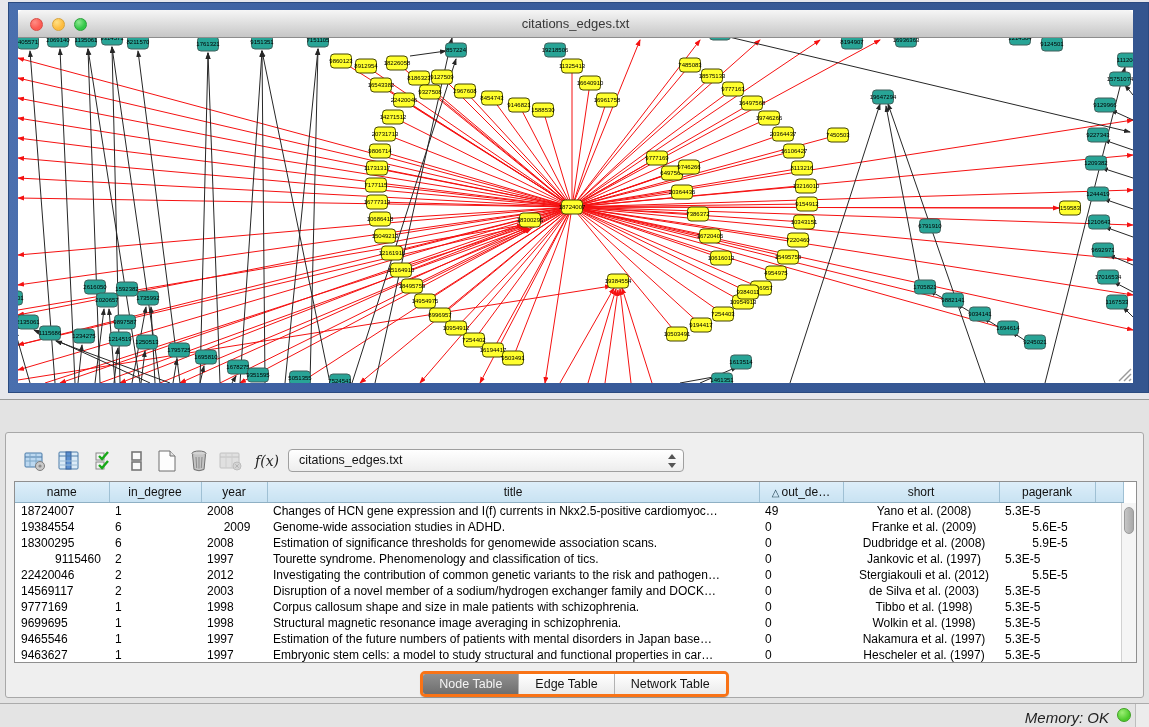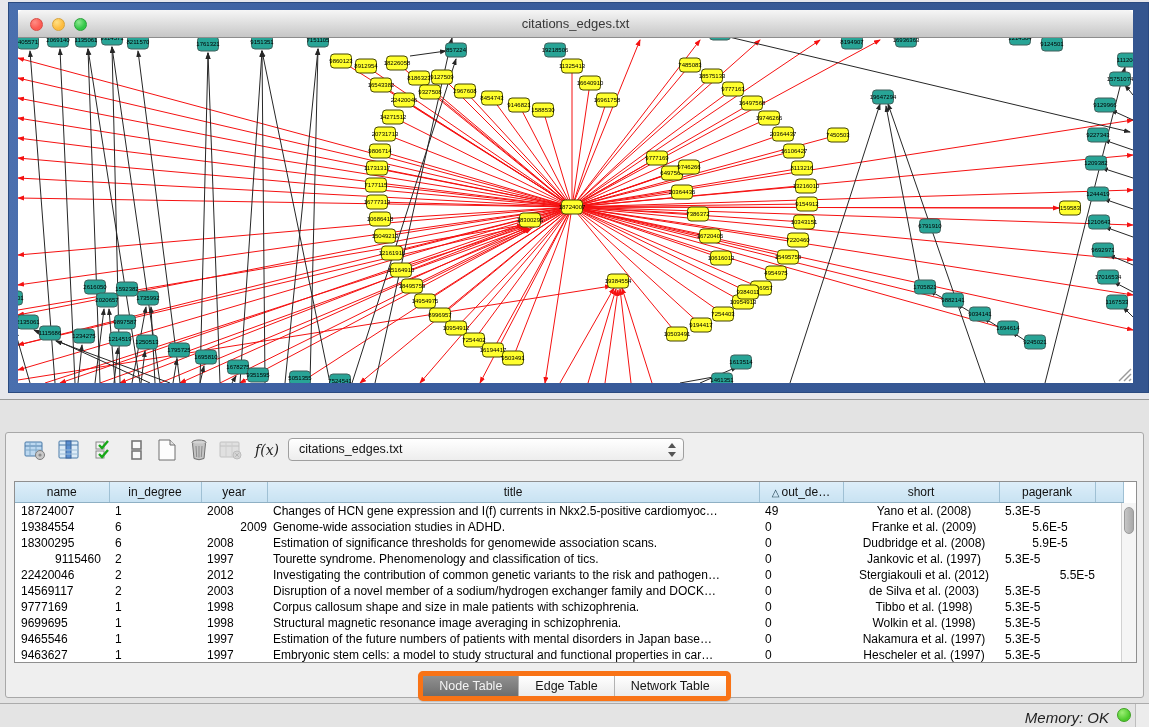--- a/index.html
+++ b/index.html
@@ -29,21 +29,21 @@
     background:linear-gradient(180deg,#f4f4f4,#dddddd); border-bottom:1px solid #bdbdbd; }
   .tp-title { position:absolute; left:10px; top:6px; font-size:12px; color:#2c2c2c; }
   .tp-float { position:absolute; right:40px; top:6px; width:14px; height:14px; }
   .tp-float .sq1 { position:absolute; left:4px; top:0; width:9px; height:9px; border:1px solid #8a7a3a; background:#f4f4f4; }
   .tp-float .sq2 { position:absolute; left:0; top:4px; width:9px; height:9px; border:1px solid #666; background:#e9e9e9; }
   .tp-close { position:absolute; right:12px; top:3px; font-size:15px; font-weight:bold; color:#1c1c1c; line-height:18px; }
 
   .tp-frame { position:absolute; left:5px; top:32px; width:1139px; height:266px;
     background:#efefef; border:1px solid #a8a8a8; border-radius:3px; }
 
-  .toolbar { position:absolute; left:0; top:2px; height:32px; width:100%;text-decoration:underline; }
+  .toolbar { position:absolute; left:0; top:13px; height:32px; width:100%;text-decoration:underline; }
   .tb-icon { position:absolute; top:2px; width:26px; height:26px; display:flex; align-items:center; justify-content:center; }
   .tb-icon svg { display:block; }
   .tb-fx { font-family:"DejaVu Serif", serif; font-style:italic; font-size:14px; color:#222; }
   .dropdown { position:absolute; left:282px; top:3px; width:396px; height:23px;
     background:linear-gradient(180deg,#ffffff,#ededed); border:1px solid #9f9f9f; border-radius:4px;
     font-size:12.5px; color:#111; line-height:21px; padding-left:10px; }
   .dd-arrows { position:absolute; right:7px; top:4px; width:9px; height:14px; }
   .dd-arrows .up { position:absolute; top:0; left:1px; width:0; height:0;
     border-left:4px solid transparent; border-right:4px solid transparent; border-bottom:5px solid #555; }
   .dd-arrows .down { position:absolute; bottom:0; left:1px; width:0; height:0;
@@ -55,21 +55,21 @@
   table.grid th { height:20px; background:linear-gradient(180deg,#ddeef9,#c8e2f2);
     border-right:1px solid #9fc0d4; border-bottom:1px solid #8fb0c4; font-weight:normal;
     text-align:center; color:#111; overflow:hidden; white-space:nowrap; }
   table.grid td { height:16px; padding:0 0 0 6px; color:#000; overflow:hidden; white-space:nowrap; line-height:16px; }
   .sort-glyph { font-size:10px; margin-right:2px; color:#245; }
   .vscroll { position:absolute; right:0; top:21px; bottom:0; width:15px; background:#f5f5f5; border-left:1px solid #d2d2d2; }
   .vthumb { position:absolute; left:2px; top:4px; width:10px; height:27px; border-radius:5px;
     background:linear-gradient(90deg,#c6c6c6,#a8a8a8); border:1px solid #9a9a9a; }
 
   .tabs-row { position:absolute; left:0; right:0; top:238px; text-align:center; }
-  .seg-group { display:inline-flex; border:5px solid #f97316; border-radius:5px; overflow:hidden;
+  .seg-group { display:inline-flex; border:3px solid #f97316; border-radius:5px; overflow:hidden;
     background:#fff; box-shadow:0 1px 1px rgba(0,0,0,0.15);align-items:center; }
   .seg { padding:3px 16px; font-size:12.5px; color:#141414; background:linear-gradient(180deg,#ffffff,#ebebeb);
     border-left:1px solid #b2b2b2; }
   .seg:first-child { border-left:none; }
   .seg.selected { background:linear-gradient(180deg,#909090,#6e6e6e); color:#f4f4f4; }
 
   
   .status-bar { position:absolute; left:0; top:703px; width:1149px; height:24px;
     background:#e4e4e4; border-top:1px solid #ababab; }
   .mem-label { position:absolute; right:40px; top:5px; font-size:15px; color:#1f1f1f;font-style:italic; }
@@ -850,21 +850,21 @@
               <td style="text-align: left;">2008</td>
               <td style="text-align: left;">Changes of HCN gene expression and I(f) currents in Nkx2.5-positive cardiomyoc…</td>
               <td style="text-align: left;">49</td>
               <td style="text-align: center;">Yano et al. (2008)</td>
               <td style="text-align: left;">5.3E-5</td>
               <td></td>
             </tr>
             <tr>
               <td style="text-align: left;">19384554</td>
               <td style="text-align: left;">6</td>
-              <td style="text-align: right;">2009</td>
+              <td style="text-align: center;">2009</td>
               <td style="text-align: left;">Genome-wide association studies in ADHD.</td>
               <td style="text-align: left;">0</td>
               <td style="text-align: center;">Franke et al. (2009)</td>
               <td style="text-align: center;">5.6E-5</td>
               <td></td>
             </tr>
             <tr>
               <td style="text-align: left;">18300295</td>
               <td style="text-align: left;">6</td>
               <td style="text-align: left;">2008</td>
@@ -884,21 +884,21 @@
               <td style="text-align: left;">5.3E-5</td>
               <td></td>
             </tr>
             <tr>
               <td style="text-align: left;">22420046</td>
               <td style="text-align: left;">2</td>
               <td style="text-align: left;">2012</td>
               <td style="text-align: left;">Investigating the contribution of common genetic variants to the risk and pathogen…</td>
               <td style="text-align: left;">0</td>
               <td style="text-align: center;">Stergiakouli et al. (2012)</td>
-              <td style="text-align: right;">5.5E-5</td>
+              <td style="text-align: center;">5.5E-5</td>
               <td></td>
             </tr>
             <tr>
               <td style="text-align: left;">14569117</td>
               <td style="text-align: left;">2</td>
               <td style="text-align: left;">2003</td>
               <td style="text-align: left;">Disruption of a novel member of a sodium/hydrogen exchanger family and DOCK…</td>
               <td style="text-align: left;">0</td>
               <td style="text-align: center;">de Silva et al. (2003)</td>
               <td style="text-align: left;">5.3E-5</td>

